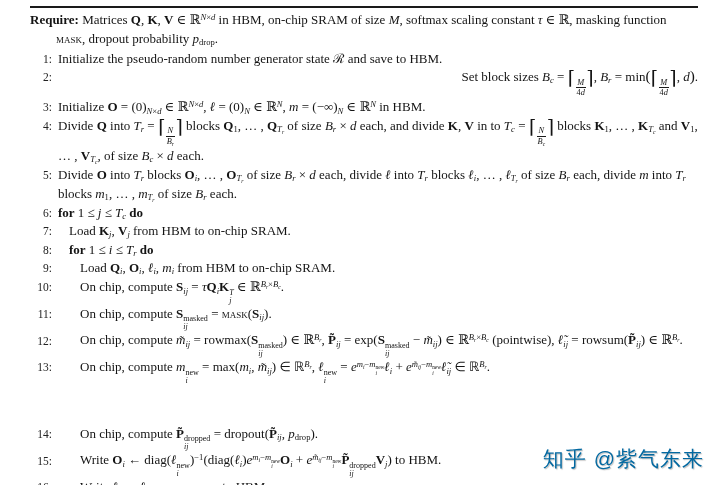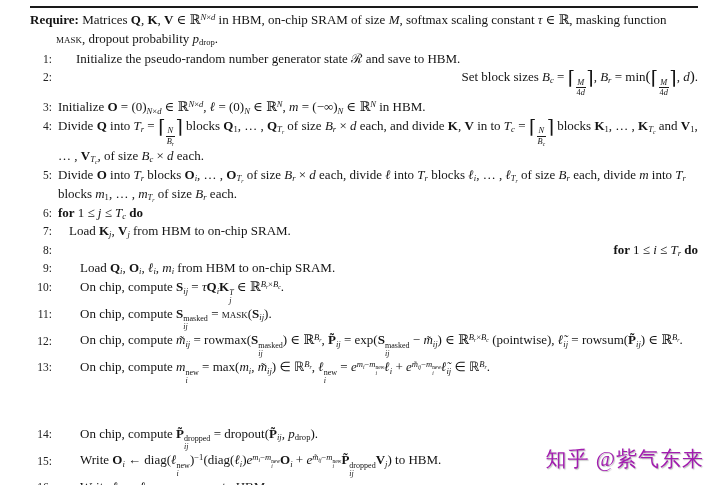--- a/index.html
+++ b/index.html
@@ -26,38 +26,38 @@
   .msup{font-size:0.66em;vertical-align:0.5em;margin-top:16px;}
   .mss{display:inline-flex;flex-direction:column;align-items:flex-start;
        vertical-align:-0.42em;font-size:0.62em;line-height:1.0;}
   .mss-t,.mss-b{display:block;}
   .mfrac{display:inline-flex;flex-direction:column;align-items:center;
          vertical-align:-0.42em;font-size:0.64em;line-height:1.15;}
   .mfrac-t{border-bottom:1px solid #1a1a1a;padding:0 1.5px;}
   .mfrac-b{padding:0 1.5px;}
   .watermark{
     position:absolute;right:16px;bottom:12px;
-    font-family:Liberation Serif, serif;
-    font-size:21px;letter-spacing:1px;color:#a21caf;
+    font-family:Liberation Sans, sans-serif;
+    font-size:21px;letter-spacing:1px;color:#0369a1;
     text-shadow:1px 1px 1px #bfbfbf;white-space:nowrap;
   }
 </style>
 </head>
 <body>
 
 <div class="page">
   <div class="algo">
     <div class="rule"></div>
     <div class="rule rule-mid"></div>
     <div class="algo-body">
       <div class="require"><span class="c-b">Require: </span><span>Matrices </span><span class="c-b">Q</span><span>, </span><span class="c-b">K</span><span>, </span><span class="c-b">V</span><span> ∈ ℝ</span><span class="msup"><span class="c-i">N</span><span>×</span><span class="c-i">d</span></span><span> in HBM, on-chip SRAM of size </span><span class="c-i">M</span><span>, softmax scaling constant </span><span class="c-i">τ</span><span> ∈ ℝ, masking function </span><span class="c-sc">mask</span><span>, dropout probability </span><span class="c-i">p</span><span class="msub"><span>drop</span></span><span>.</span></div>
       <div>
           <div class="algo-line">
             <span class="lnum">1:</span>
-            <span class="lcontent" style="padding-left: 0px; margin-left: 18px;"><span>Initialize the pseudo-random number generator state </span><span>ℛ</span><span> and save to HBM.</span></span>
+            <span class="lcontent" style="padding-left: 0px;"><span>Initialize the pseudo-random number generator state </span><span>ℛ</span><span> and save to HBM.</span></span>
           </div>
           <div class="algo-line">
             <span class="lnum">2:</span>
             <span class="lcontent" style="padding-left: 0px; text-align: right;"><span>Set block sizes </span><span class="c-i">B</span><span class="msub"><span class="c-i">c</span></span><span> = </span><span class="c-ceil">⌈</span><span class="mfrac">
                 <span class="mfrac-t"><span class="c-i">M</span></span>
                 <span class="mfrac-b"><span>4</span><span class="c-i">d</span></span>
               </span><span class="c-ceil">⌉</span><span>, </span><span class="c-i">B</span><span class="msub"><span class="c-i">r</span></span><span> = min</span><span class="c-big">(</span><span class="c-ceil">⌈</span><span class="mfrac">
                 <span class="mfrac-t"><span class="c-i">M</span></span>
                 <span class="mfrac-b"><span>4</span><span class="c-i">d</span></span>
               </span><span class="c-ceil">⌉</span><span>, </span><span class="c-i">d</span><span class="c-big">)</span><span>.</span></span>
@@ -83,21 +83,21 @@
           <div class="algo-line">
             <span class="lnum">6:</span>
             <span class="lcontent" style="padding-left: 0px;"><span class="c-b">for </span><span>1 ≤ </span><span class="c-i">j</span><span> ≤ </span><span class="c-i">T</span><span class="msub"><span class="c-i">c</span></span><span> </span><span class="c-b">do</span></span>
           </div>
           <div class="algo-line">
             <span class="lnum">7:</span>
             <span class="lcontent" style="padding-left: 11px;"><span>Load </span><span class="c-b">K</span><span class="msub"><span class="c-i">j</span></span><span>, </span><span class="c-b">V</span><span class="msub"><span class="c-i">j</span></span><span> from HBM to on-chip SRAM.</span></span>
           </div>
           <div class="algo-line">
             <span class="lnum">8:</span>
-            <span class="lcontent" style="padding-left: 11px; text-align: right;"><span class="c-b">for </span><span>1 ≤ </span><span class="c-i">i</span><span> ≤ </span><span class="c-i">T</span><span class="msub"><span class="c-i">r</span></span><span> </span><span class="c-b">do</span></span>
+            <span class="lcontent" style="padding-left: 11px;"><span class="c-b">for </span><span>1 ≤ </span><span class="c-i">i</span><span> ≤ </span><span class="c-i">T</span><span class="msub"><span class="c-i">r</span></span><span> </span><span class="c-b">do</span></span>
           </div>
           <div class="algo-line">
             <span class="lnum">9:</span>
             <span class="lcontent" style="padding-left: 22px;"><span>Load </span><span class="c-b">Q</span><span class="msub"><span class="c-i">i</span></span><span>, </span><span class="c-b">O</span><span class="msub"><span class="c-i">i</span></span><span>, </span><span class="c-i">ℓ</span><span class="msub"><span class="c-i">i</span></span><span>, </span><span class="c-i">m</span><span class="msub"><span class="c-i">i</span></span><span> from HBM to on-chip SRAM.</span></span>
           </div>
           <div class="algo-line">
             <span class="lnum">10:</span>
             <span class="lcontent" style="padding-left: 22px;"><span>On chip, compute </span><span class="c-b">S</span><span class="msub"><span class="c-i">ij</span></span><span> = </span><span class="c-i">τ</span><span class="c-b">Q</span><span class="msub"><span class="c-i">i</span></span><span class="c-b">K</span><span class="mss">
                 <span class="mss-t"><span class="c-i">T</span></span>
                 <span class="mss-b"><span class="c-i">j</span></span>

